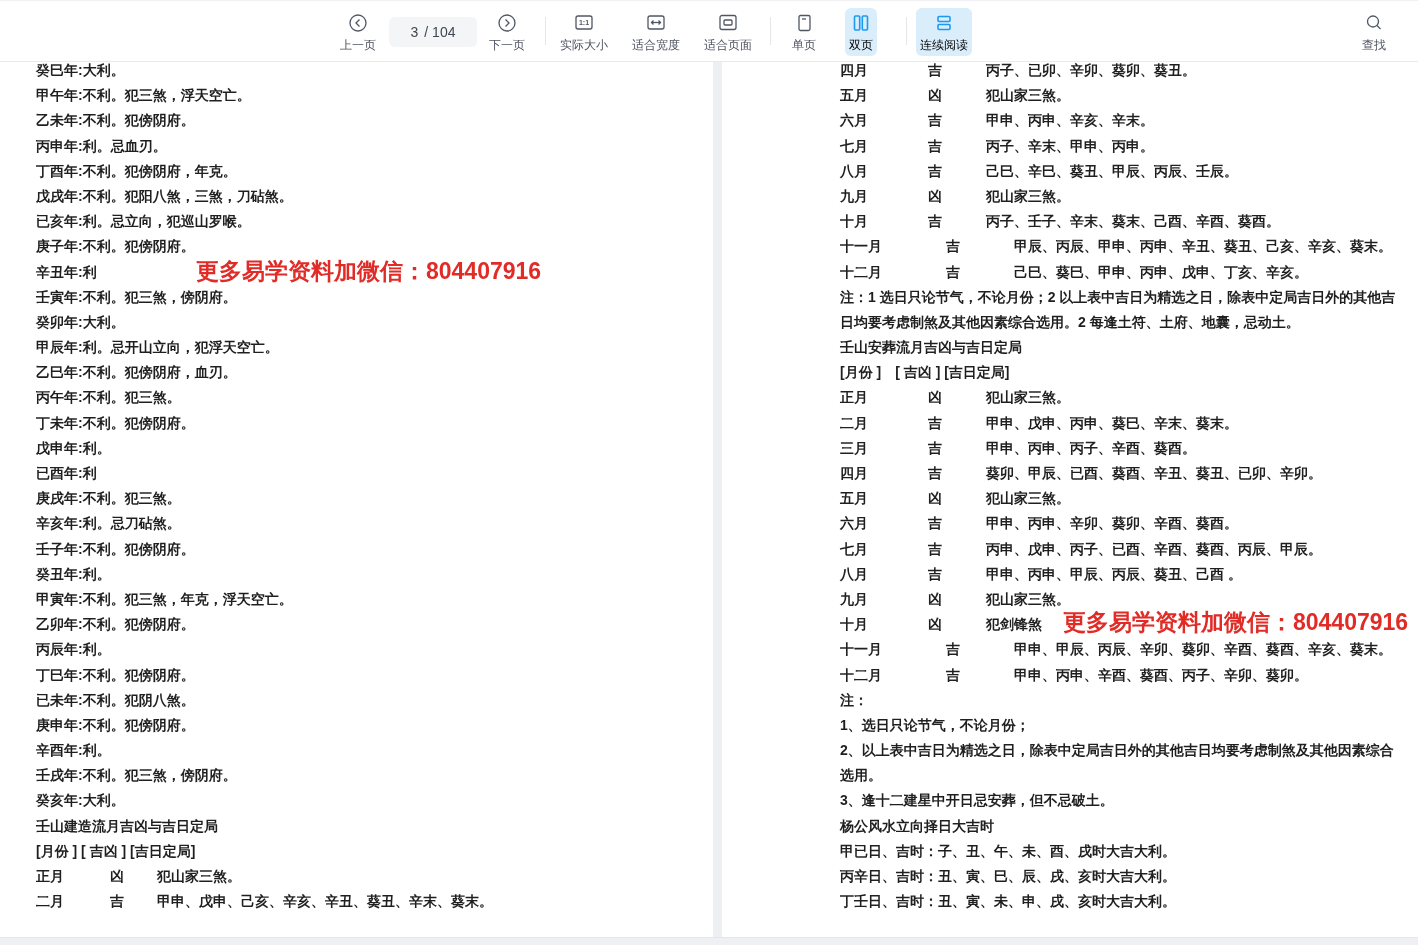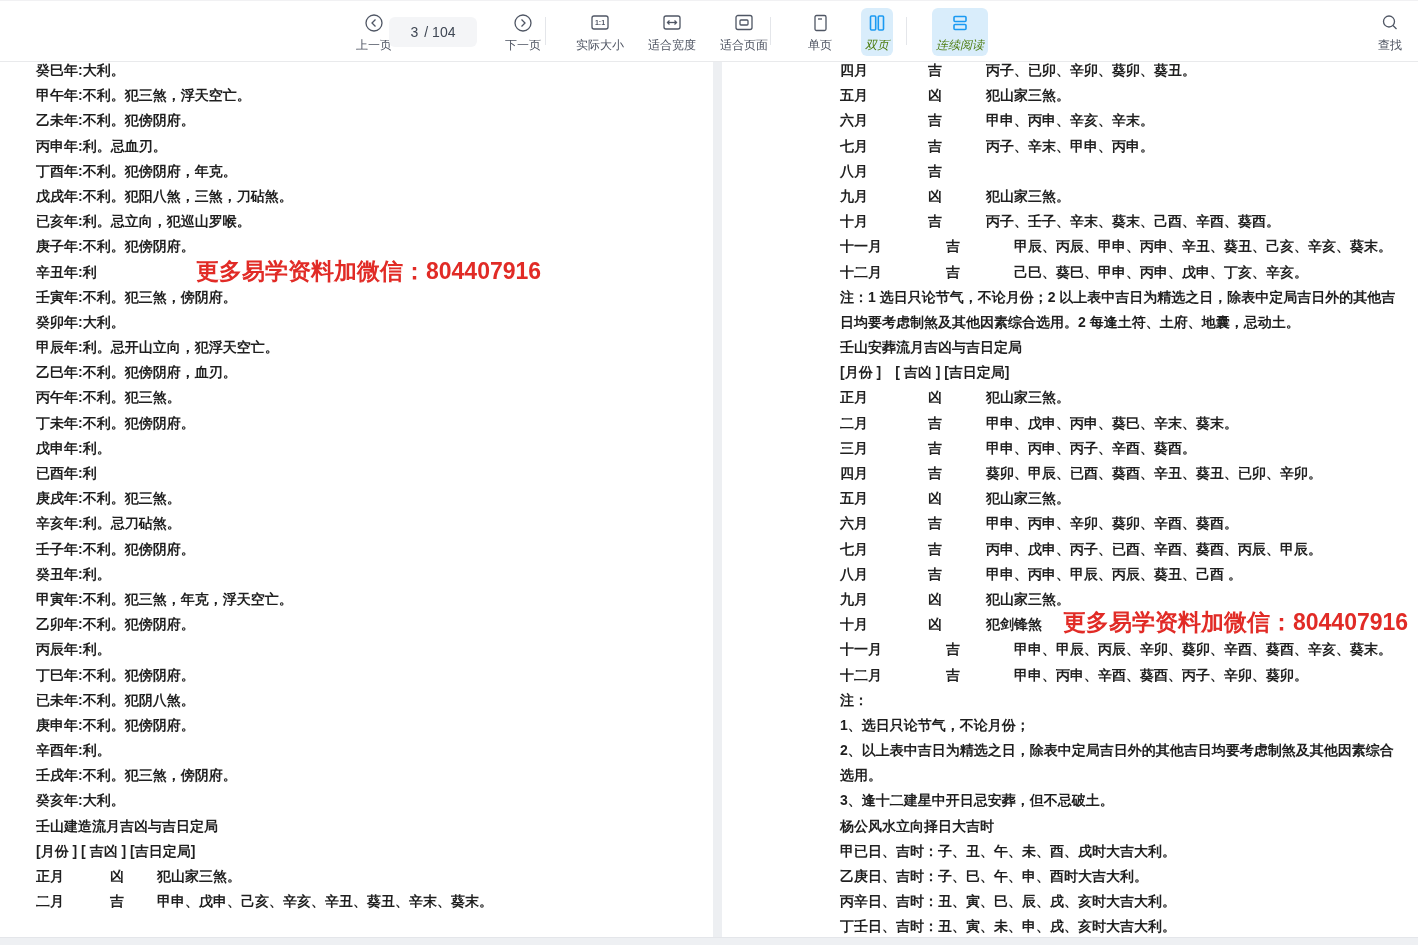--- a/index.html
+++ b/index.html
@@ -1,27 +1,27 @@
 <!DOCTYPE html>
 <html><head>
 <meta charset="utf-8">
 <style>
   html,body{margin:0;padding:0;width:1418px;height:945px;background:#ffffff;overflow:hidden;
     font-family:"Liberation Sans","DejaVu Sans",sans-serif;}
   
   .toolbar{position:absolute;left:0;top:0;width:1418px;height:60px;background:#fff;
     border-top:1px solid #f1f1f3;border-bottom:1px solid #e9eaec;z-index:10;}
   .tb-item{position:absolute;top:7px;height:48px;display:flex;flex-direction:column;
-    align-items:center;justify-content:flex-start;cursor:pointer;border-radius:6px;padding:0 4px;margin-left:16px;}
+    align-items:center;justify-content:flex-start;cursor:pointer;border-radius:6px;padding:0 4px;}
   .tb-item .tb-icon{height:24px;display:flex;align-items:center;justify-content:center;margin-top:3px;}
   .tb-item .tb-label{font-size:12px;color:#4c5260;margin-top:2px;white-space:nowrap;}
   .tb-item svg{stroke:#4f5664;fill:none;stroke-width:1.3;}
   .tb-item.active{background:#d9edfb;}
   .tb-item.active svg{stroke:#1b9af2;}
-  .tb-item.active .tb-label{color:#4d7c0f;font-style:italic;}
+  .tb-item.active .tb-label{color:#000000;}
   .tb-sep{position:absolute;top:16px;width:1px;height:28px;background:#e4e6ea;}
   .pagebox{position:absolute;left:389px;top:16px;width:88px;height:30px;background:#f4f5f7;
     border-radius:6px;display:flex;align-items:center;justify-content:center;gap:6px;
     font-size:14px;color:#3f4754;}
   .icon-113 text{font-size:7px;fill:#4f5664;stroke:none;font-weight:bold;}
   
   .page{position:absolute;top:60px;background:#fff;color:#1f1f1f;font-size:14px;font-weight:600;}
   .page-left{left:0;width:713px;height:877px;}
   .page-right{left:722px;width:644px;height:877px;}
   .page-gap{position:absolute;left:713px;top:60px;width:9px;height:877px;background:#edeff2;}
@@ -227,20 +227,21 @@
           <span class="days">甲申、丙申、辛亥、辛末。</span>
         </div>
         <div class="line trow">
           <span class="month">七月</span>
           <span class="luck">吉</span>
           <span class="days">丙子、辛末、甲申、丙申。</span>
         </div>
         <div class="line trow">
           <span class="month">八月</span>
           <span class="luck">吉</span>
+          <span class="days">己巳、辛巳、葵丑、甲辰、丙辰、壬辰。</span>
         </div>
         <div class="line trow">
           <span class="month">九月</span>
           <span class="luck">凶</span>
           <span class="days">犯山家三煞。</span>
         </div>
         <div class="line trow">
           <span class="month">十月</span>
           <span class="luck">吉</span>
           <span class="days">丙子、壬子、辛末、葵末、己酉、辛酉、葵酉。</span>
@@ -331,21 +332,20 @@
     <div class="line">注：</div>
         <div class="line">1、选日只论节气，不论月份；</div>
         <div class="line">2、以上表中吉日为精选之日，除表中定局吉日外的其他吉日均要考虑制煞及其他因素综合</div>
         <div class="line">选用。</div>
         <div class="line">3、逢十二建星中开日忌安葬，但不忌破土。</div>
       </div>
     <div class="line">杨公风水立向择日大吉时</div>
     <div>
 
     <div class="line">甲已日、吉时：子、丑、午、未、酉、戌时大吉大利。</div>
-        <div class="line">乙庚日、吉时：子、巳、午、申、酉时大吉大利。</div>
         <div class="line">丙辛日、吉时：丑、寅、巳、辰、戌、亥时大吉大利。</div>
         <div class="line">丁壬日、吉时：丑、寅、未、申、戌、亥时大吉大利。</div>
       </div>
   </div>
   <div class="watermark wm-right">更多易学资料加微信：804407916</div>
 </div>
 
 <div class="bottom-strip"></div>
 
 </body></html>

